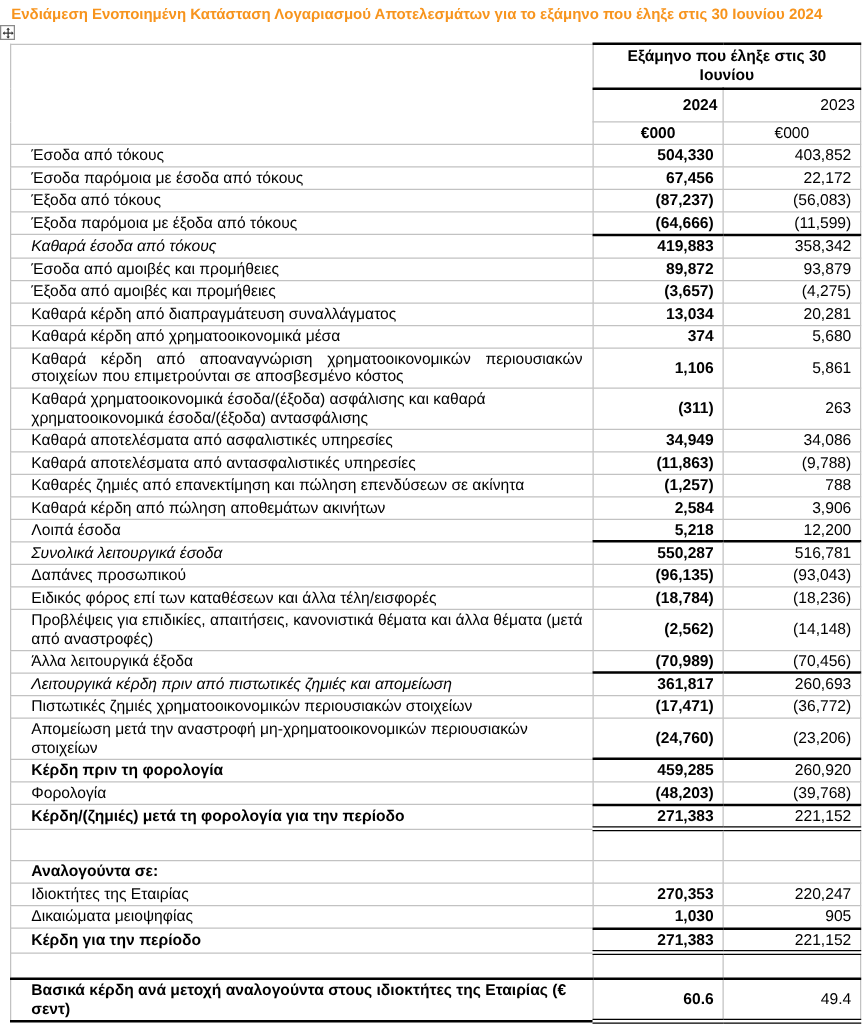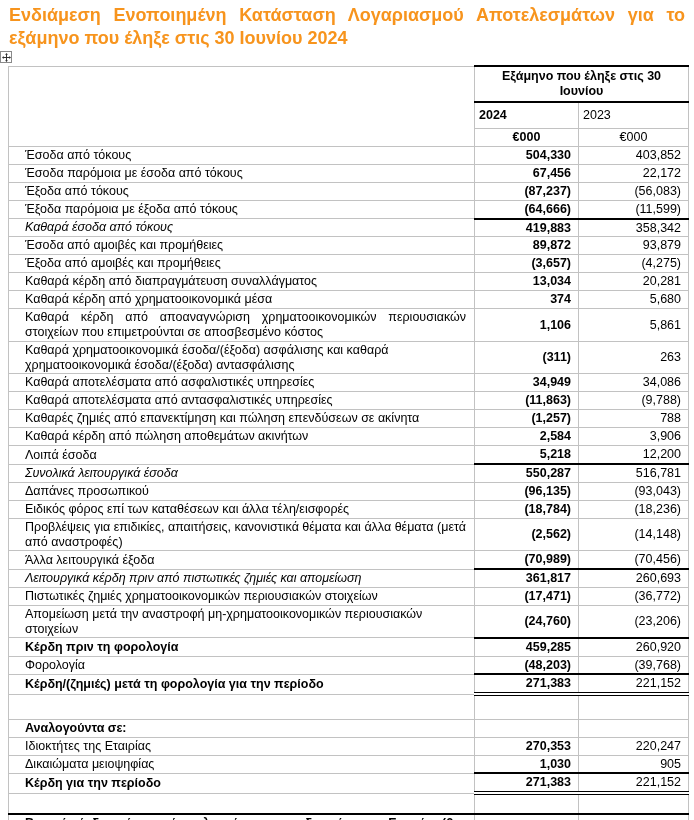--- a/index.html
+++ b/index.html
@@ -1,20 +1,20 @@
 <!DOCTYPE html>
 <html><head>
 <meta charset="utf-8">
 <style>
   * { box-sizing: border-box; }
   html,body { margin:0; padding:0; background:#ffffff; }
   body { width:694px; height:820px; font-family:"Liberation Sans", sans-serif; color:#000; overflow:hidden; }
 
   .title {
-    color:#F7941D; font-weight:bold; font-size:18px; line-height:1.28;
+    color:#F7941D; font-weight:bold; font-size:12px; line-height:1.28;
     text-align:justify; margin:4px 9px 0 9px;
   }
 
   .table-wrap { position:relative; margin:15px 0 0 8px; width:680px; }
 
   .move-handle {
     position:absolute; left:-8px; top:-14px; width:12px; height:12px;
     border:1px solid #8a8a8a; background:#fff; display:flex; align-items:center; justify-content:center;
   }
 
@@ -35,21 +35,21 @@
   tr.fullbb td { border-bottom:2px solid #000; }
   tr.labbb .lab { border-bottom:2px solid #000; }
   tr.sp td { height:25px; }
   tr.sp2 td { height:21px; }
 
   .hd-spacer { }
   .hd-period {
     border-top:2px solid #000; border-bottom:2px solid #000;
     font-weight:bold; text-align:center; padding:2px 8px; height:28px;margin-left:48px;
   }
-  .hd-year { text-align:left; height:27px; }
+  .hd-year { text-align:right; height:27px; }
   .hd-unit { text-align:center; height:17px;margin-top:38px; }
 </style>
 </head>
 <body>
 
 <div>
 
   <div class="title">Ενδιάμεση Ενοποιημένη Κατάσταση Λογαριασμού Αποτελεσμάτων για το εξάμηνο που έληξε στις 30 Ιουνίου 2024</div>
 
   <div class="table-wrap">

